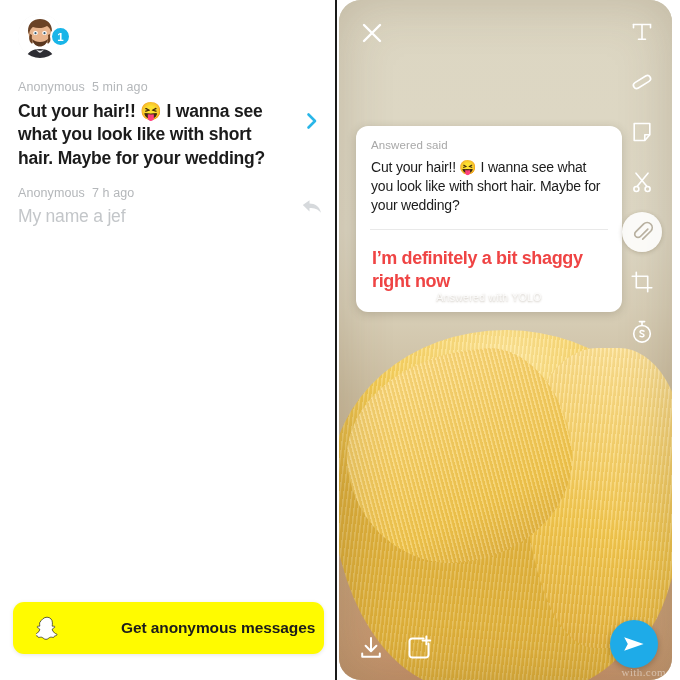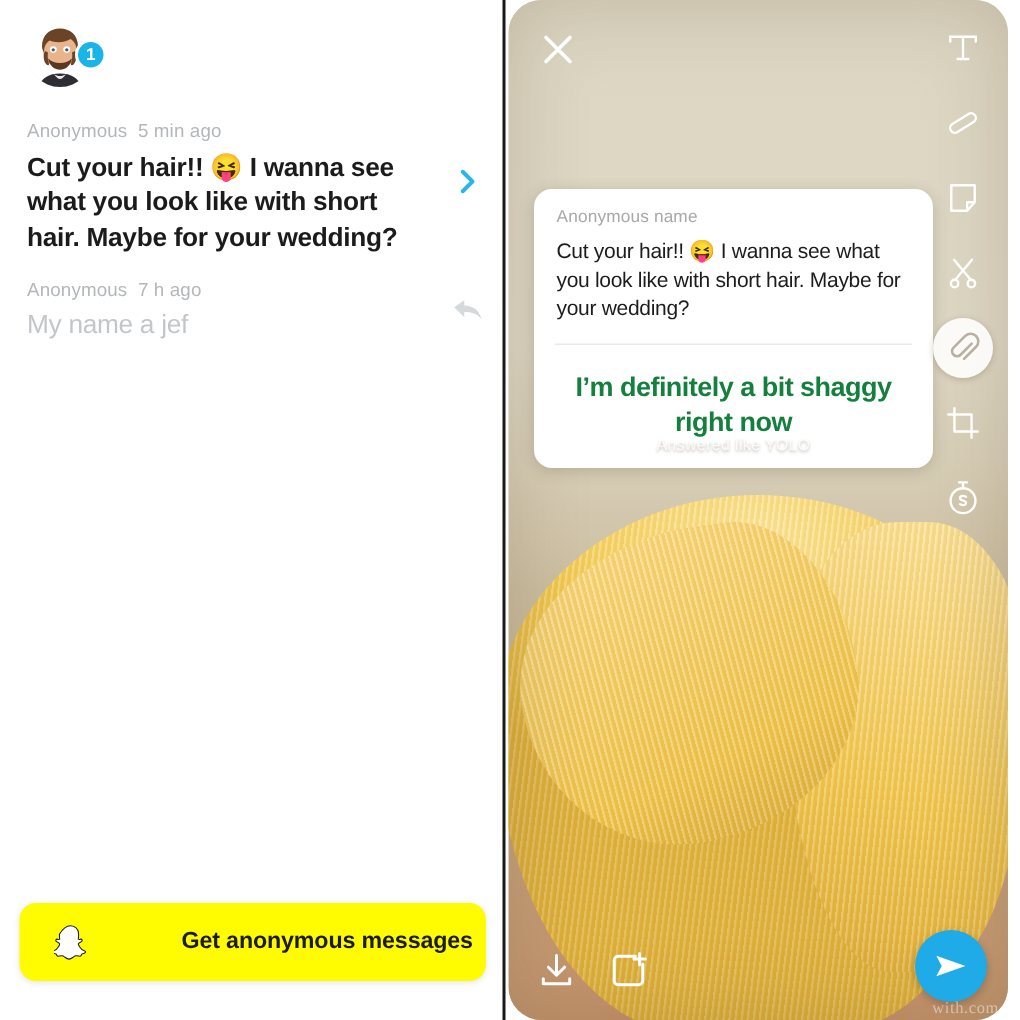--- a/index.html
+++ b/index.html
@@ -165,21 +165,21 @@
   .yolo-q { padding: 13px 15px 14px 15px; }
   .yolo-q-label { font-size: 11.5px; color: #a8a8a8; letter-spacing:.1px; }
   .yolo-q-text {
     margin-top: 7px; font-size: 14px; line-height: 1.36;
     color: #1c1c1c; letter-spacing: -.2px;
   }
   .yolo-divider { height: 1px; background: #e9e9e9; margin: 0 14px; }
   .yolo-a {
     padding: 17px 16px 20px 16px;
     font-size: 18px; font-weight: 700; line-height: 1.26;
-    color: #15803d; text-align: center; letter-spacing: -.35px;
+    color: #ef4444; letter-spacing: -.35px;
   }
   .yolo-footer {
     position: absolute; left: 17px; top: 291px; width: 266px;
     text-align: center;
     font-size: 10.5px; color: rgba(255,255,255,.82);
     letter-spacing: .3px; font-weight: 500;
     text-shadow: 0 1px 2px rgba(90,70,40,.35);
   }
 
   
@@ -293,27 +293,27 @@
     </div>
 
     <div class="close-btn">
       <svg viewBox="0 0 26 26" xmlns="http://www.w3.org/2000/svg">
         <path d="M5 5l16 16M21 5L5 21" stroke="#ffffff" stroke-width="2.4" stroke-linecap="round"></path>
       </svg>
     </div>
 
     <div class="yolo-card">
       <div class="yolo-q">
-        <div class="yolo-q-label">Anonymous name</div>
+        <div class="yolo-q-label">Answered said</div>
         <div class="yolo-q-text">Cut your hair!! 😝 I wanna see what you look like with short hair. Maybe for your wedding?</div>
       </div>
       <div class="yolo-divider"></div>
       <div class="yolo-a">I’m definitely a bit shaggy right now</div>
     </div>
-    <div class="yolo-footer">Answered like YOLO</div>
+    <div class="yolo-footer">Answered with YOLO</div>
 
     <div class="tool-rail">
       <div class="tool">
         <svg width="24" height="24" viewBox="0 0 24 24" xmlns="http://www.w3.org/2000/svg">
           <path d="M3.5 4.5h17v3.2M12 5v14M8.5 19.3h7" fill="none" stroke="#ffffff" stroke-width="1.6" stroke-linecap="round"></path>
           <path d="M3.5 7.7V4.5" fill="none" stroke="#ffffff" stroke-width="1.6" stroke-linecap="round"></path>
         </svg>
       </div>
       <div class="tool">
         <svg width="24" height="24" viewBox="0 0 24 24" xmlns="http://www.w3.org/2000/svg">

